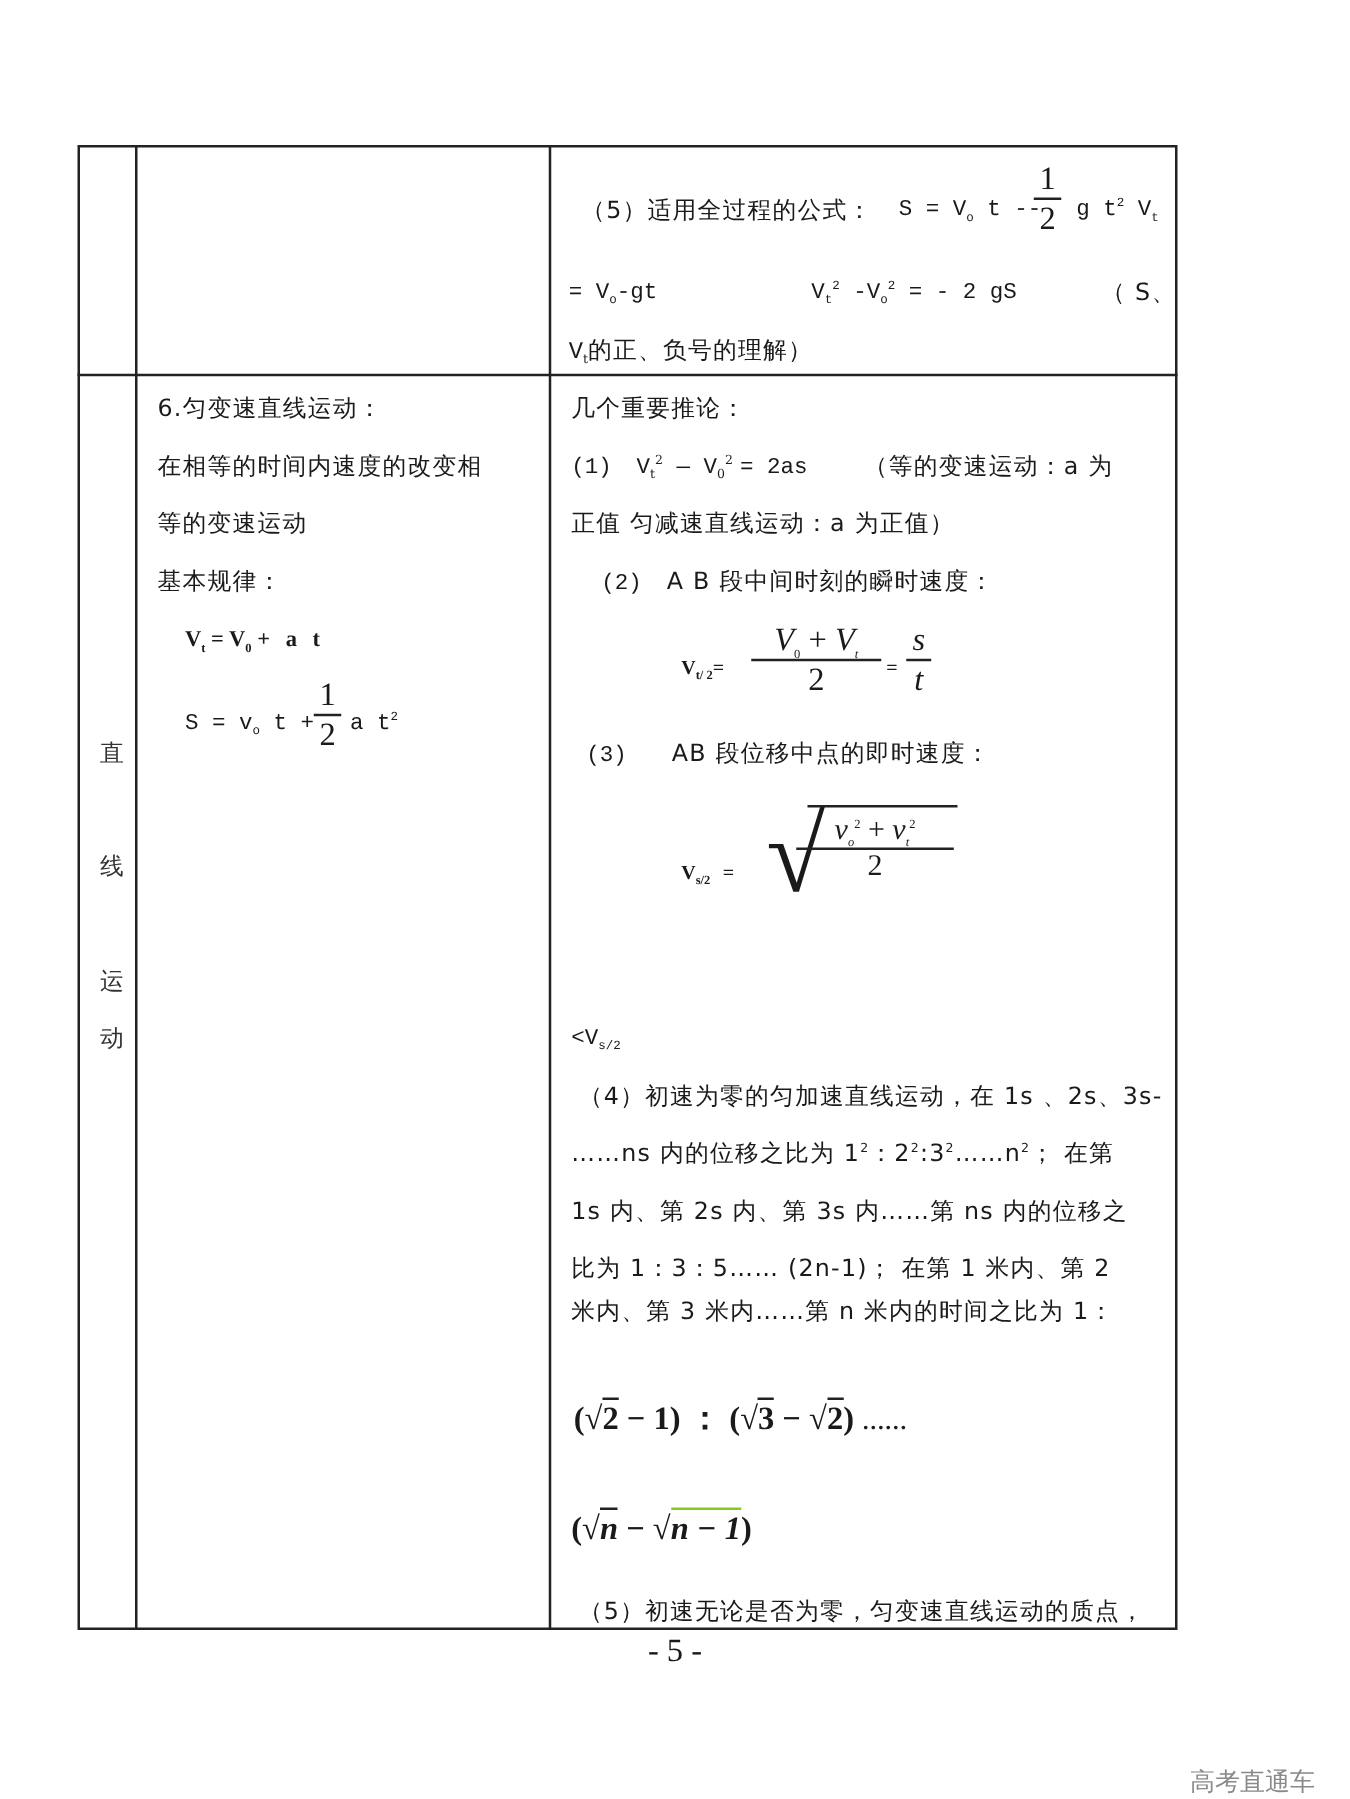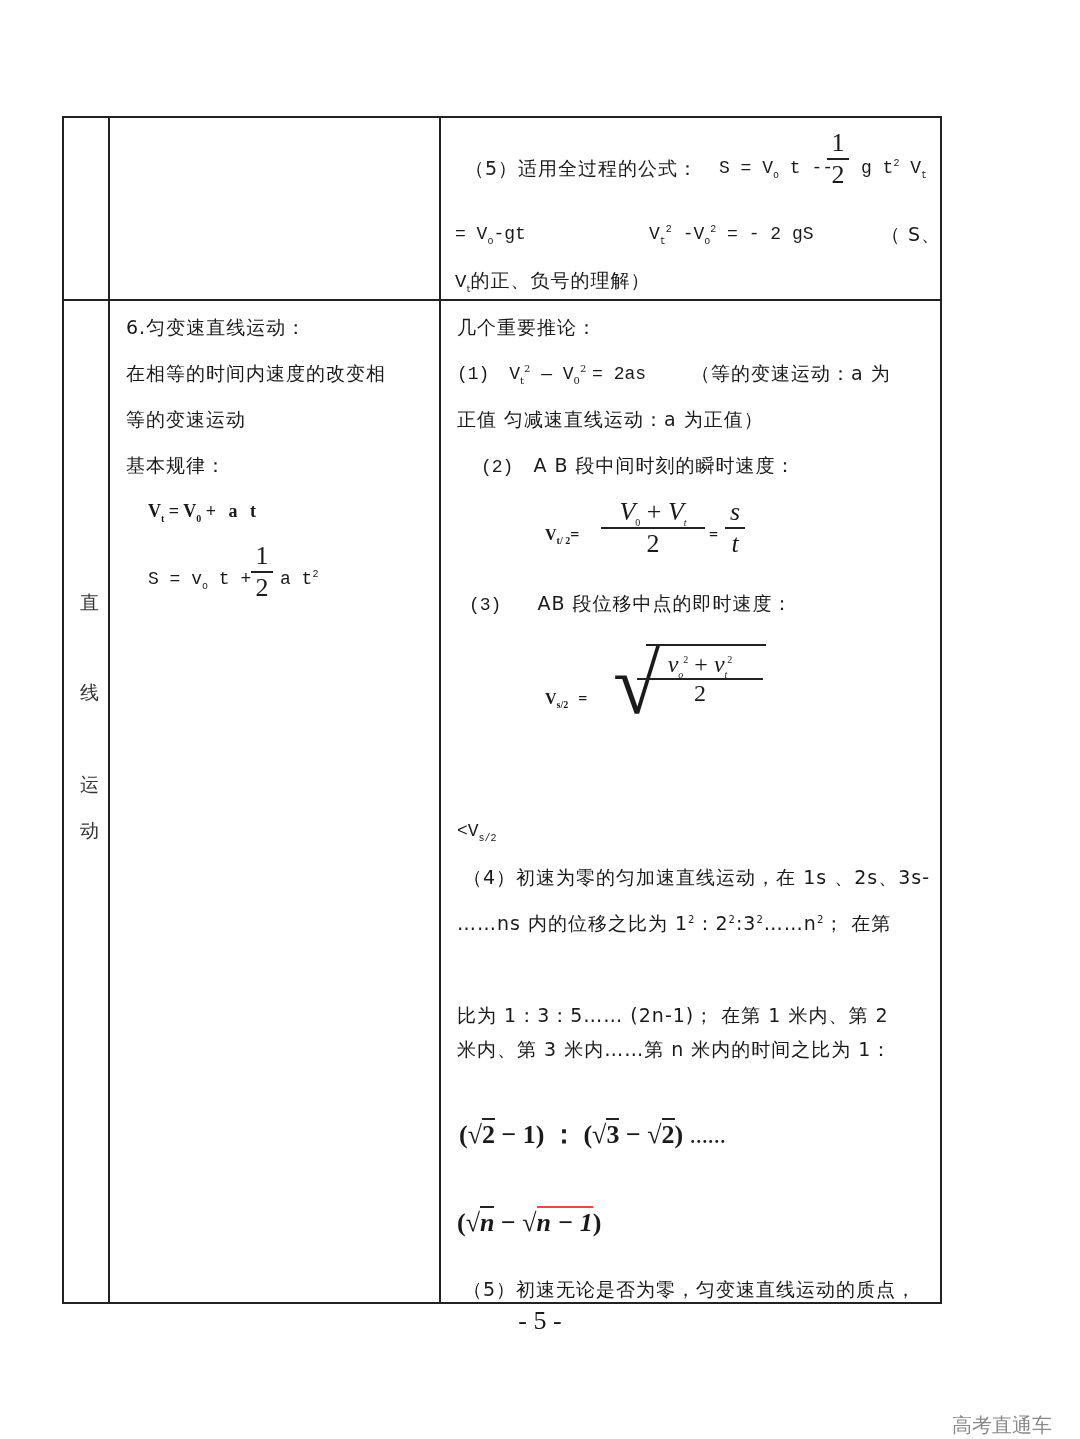--- a/index.html
+++ b/index.html
@@ -152,37 +152,38 @@
     </div>
 
     <div class="line mono" style="left:16px; top:518px; font-size:18px;">
       <span>&lt;V</span><sub>s/2</sub>
     </div>
 
     <div class="line cjk" style="left:22px; top:564px;">（4）初速为零的匀加速直线运动，在 1s 、2s、3s-</div>
     <div class="line cjk" style="left:16px; top:610px;">
       <span>……ns 内的位移之比为 1</span><sup>2</sup><span>：2</span><sup>2</sup><span>:3</span><sup>2</sup><span>……n</span><sup>2</sup><span>；    在第</span>
     </div>
+    <div class="line cjk" style="left:16px; top:656px;">1s 内、第 2s 内、第 3s 内……第 ns 内的位移之</div>
     <div class="line cjk" style="left:16px; top:702px;">比为 1：3：5…… (2n-1)；   在第 1 米内、第 2</div>
     <div class="line cjk" style="left:16px; top:736px;">米内、第 3 米内……第 n 米内的时间之比为 1：</div>
 
     <div class="line serif" style="left:18px; top:818px; font-size:26px; line-height:32px;">
       <span>(</span><span>√</span><span style="border-top:2px solid #222;">2</span>
       <span>− 1)</span>
       <span>：</span>
       <span>(</span><span>√</span><span style="border-top:2px solid #222;">3</span>
       <span>−</span>
       <span>√</span><span style="border-top:2px solid #222;">2</span><span>)</span>
       <span style="font-size:18px;">……</span>
     </div>
 
     <div class="line serif" style="left:16px; top:906px; font-size:26px; line-height:32px;">
       <span>(</span><span>√</span><span class="it" style="border-top:2px solid #222;">n</span>
       <span>−</span>
-      <span>√</span><span class="it" style="border-top:2px solid #ef4444;">n − 1</span><span>)</span>
+      <span>√</span><span class="it" style="border-top:2px solid #84cc16;">n − 1</span><span>)</span>
     </div>
 
     <div class="line cjk" style="left:22px; top:976px;">（5）初速无论是否为零，匀变速直线运动的质点，</div>
   </div>
 
   <div class="pageno">- 5 -</div>
   <div class="watermark">高考直通车</div>
 </div>
 
 </body></html>

